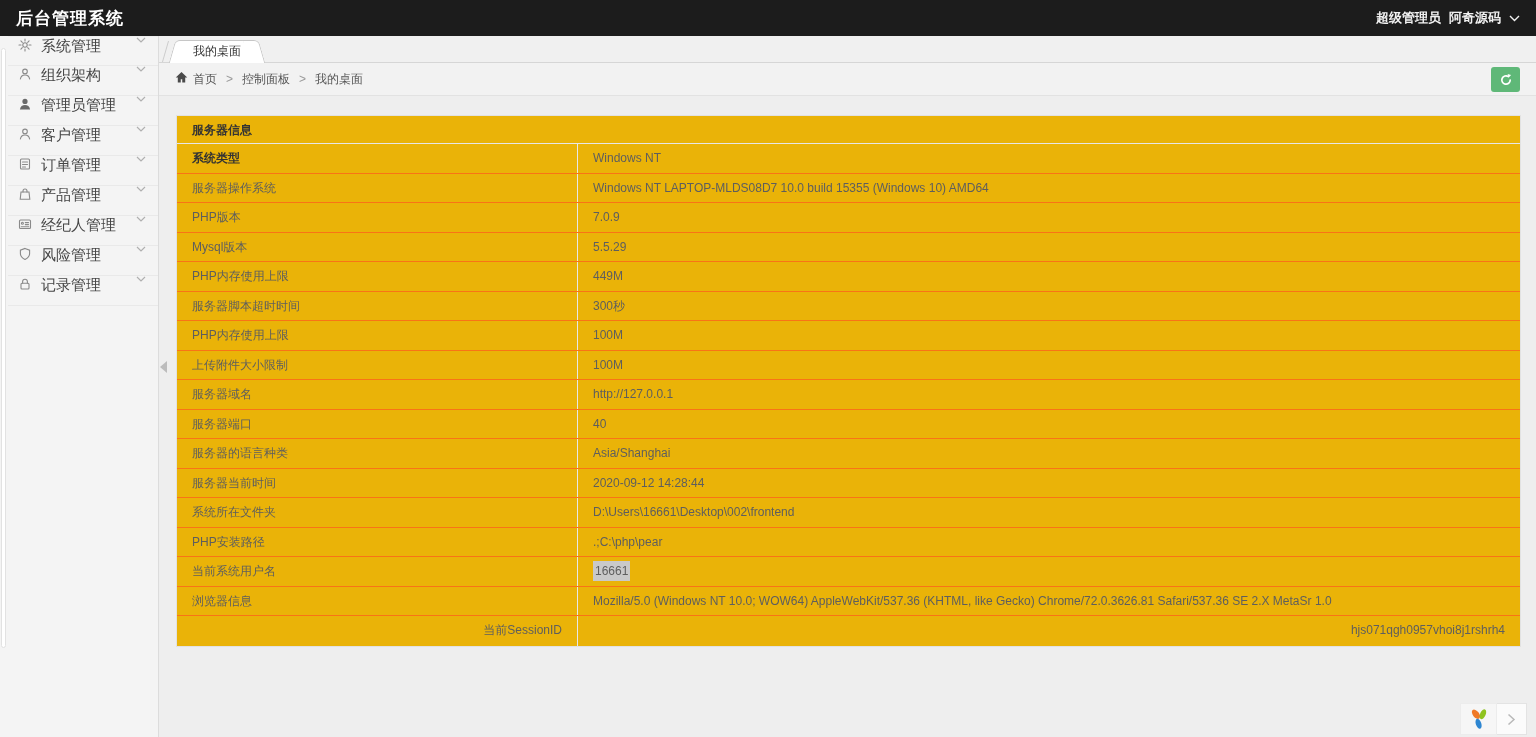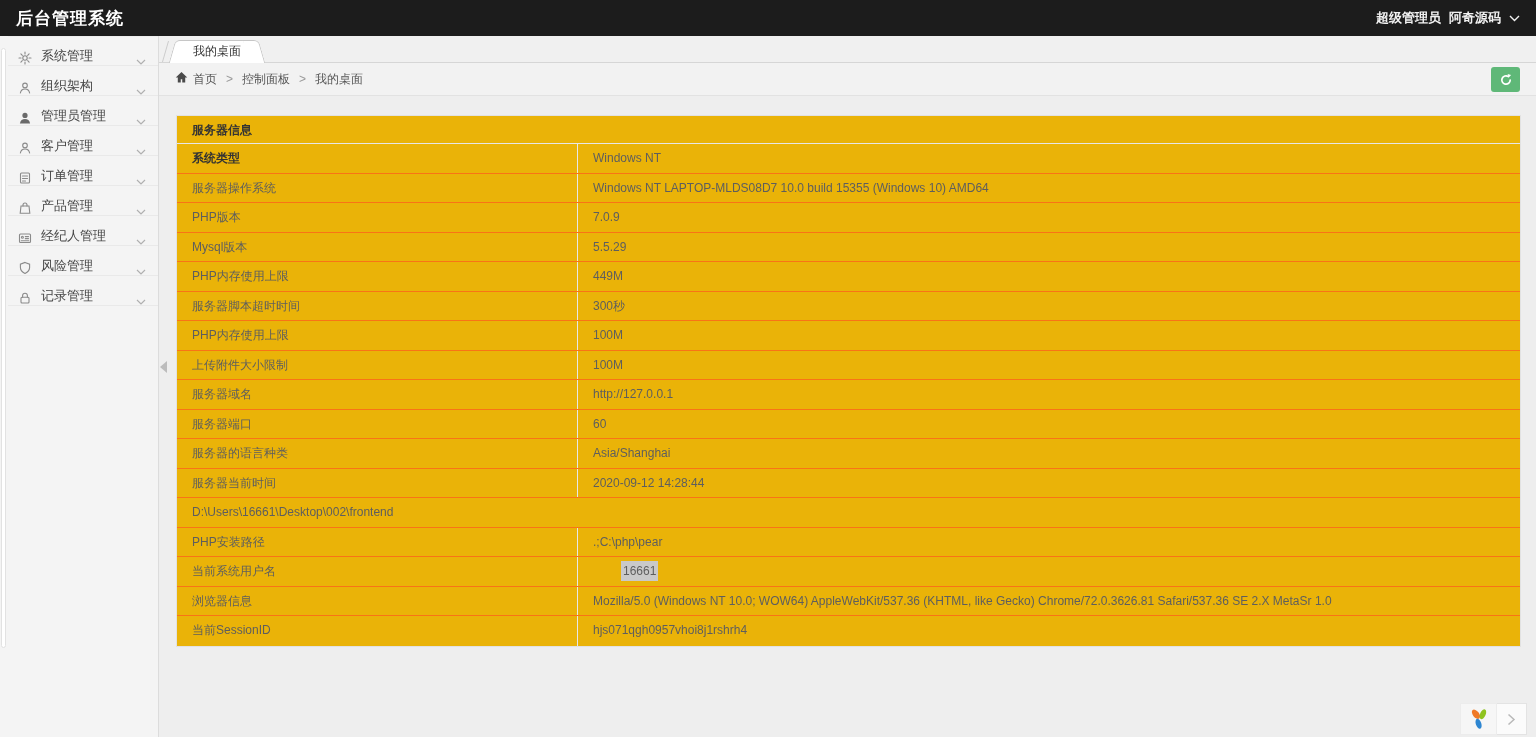--- a/index.html
+++ b/index.html
@@ -14,22 +14,22 @@
   .topbar-user { display:flex; align-items:center; gap:8px; color:#f2f2f2;
     font-size:13px; font-weight:bold; cursor:pointer; }
   .topbar-user svg { display:block; }
 
   
   .sidebar { position:absolute; left:0; top:36px; width:159px; bottom:0;
     background:#f4f4f4; border-right:1px solid #dcdcdc; }
   .side-scrollbar { position:absolute; left:1px; top:12px; width:5px; height:600px;
     background:#ffffff; border:1px solid #e2e2e2; border-radius:3px; }
   .side-menu { margin-left:8px; }
-  .side-item { height:30px; display:flex; align-items:flex-end; padding:0 12px 0 10px;
-    border-bottom:1px solid #e9e9e9; cursor:pointer; color:#454545; font-size:13px; }
+  .side-item { height:30px; display:flex; align-items:flex-start; padding:0 12px 0 10px;
+    border-bottom:1px solid #e9e9e9; cursor:pointer; color:#454545; font-size:15px; }
   .side-item:first-child { border-top:1px solid #eeeeee; }
   .side-icon { width:15px; height:15px; color:#8a8a8a; flex:0 0 15px; }
   .side-icon svg { display:block; width:14px; height:14px; margin-top:1px; }
   .side-icon.filled { color:#6a6a6a; }
   .side-label { flex:1; margin-left:8px; }
   .side-caret { color:#b0b0b0; }
   .side-caret svg { display:block; }
 
   
   .main { position:absolute; left:159px; top:36px; right:0; bottom:0; background:#eeeeee; }
@@ -67,26 +67,26 @@
     border-top:6px solid transparent; border-bottom:6px solid transparent;
     border-right:7px solid #bcbcbc; cursor:pointer; }
 
   
   .content { position:absolute; left:0; right:0; top:61px; bottom:0; overflow:hidden; }
   .panel { margin:18px 15px 0 17px; background:#eab308; border:1px solid #e2e2e2; }
   .panel-title { height:28px; line-height:28px; padding:0 15px; font-size:12px;
     font-weight:bold; color:#333; border-bottom:1px solid #e7e7e7; }
   .trow { display:flex; height:29.5px; border-bottom:1px solid #f97316;
     font-size:12px; color:#5e5e5e; }
-  .trow:last-child { border-bottom:none; }
+  .trow:last-child { border-bottom:none;text-align:right; }
   .tlabel { width:401px; flex:0 0 401px; border-right:1px solid #e7e7e7;
     padding:0 15px; line-height:29px; overflow:hidden; white-space:nowrap; }
   .tvalue { flex:1; padding:0 15px; line-height:29px; overflow:hidden; white-space:nowrap; }
   .trow.first .tlabel { font-weight:bold; color:#333; }
-  .hl { background:#c9c9c9; padding:3px 2px;margin-left:28px; }
+  .hl { background:#c9c9c9; padding:3px 2px; }
 
   
   .br-widgets { position:absolute; right:9px; bottom:2px; display:flex; }
   .brand-btn { width:37px; height:32px; background:#f6f6f6; border:1px solid #ececec;
     display:flex; align-items:center; justify-content:center; cursor:pointer; }
   .next-btn { width:30px; height:32px; background:#fbfbfb; border:1px solid #e3e3e3;
     border-left:none; display:flex; align-items:center; justify-content:center; cursor:pointer; }
 </style>
 </head>
 <body>
@@ -301,31 +301,32 @@
           <div class="trow">
             <div class="tlabel">上传附件大小限制</div>
             <div class="tvalue">100M</div>
           </div>
           <div class="trow">
             <div class="tlabel">服务器域名</div>
             <div class="tvalue">http://127.0.0.1</div>
           </div>
           <div class="trow">
             <div class="tlabel">服务器端口</div>
-            <div class="tvalue">60</div>
+            <div class="tvalue">40</div>
           </div>
           <div class="trow">
             <div class="tlabel">服务器的语言种类</div>
             <div class="tvalue">Asia/Shanghai</div>
           </div>
           <div class="trow">
             <div class="tlabel">服务器当前时间</div>
             <div class="tvalue">2020-09-12 14:28:44</div>
           </div>
           <div class="trow">
+            <div class="tlabel">系统所在文件夹</div>
             <div class="tvalue">D:\Users\16661\Desktop\002\frontend</div>
           </div>
           <div class="trow">
             <div class="tlabel">PHP安装路径</div>
             <div class="tvalue">.;C:\php\pear</div>
           </div>
           <div class="trow">
             <div class="tlabel">当前系统用户名</div>
             <div class="tvalue"><span class="hl">16661</span></div>
           </div>

